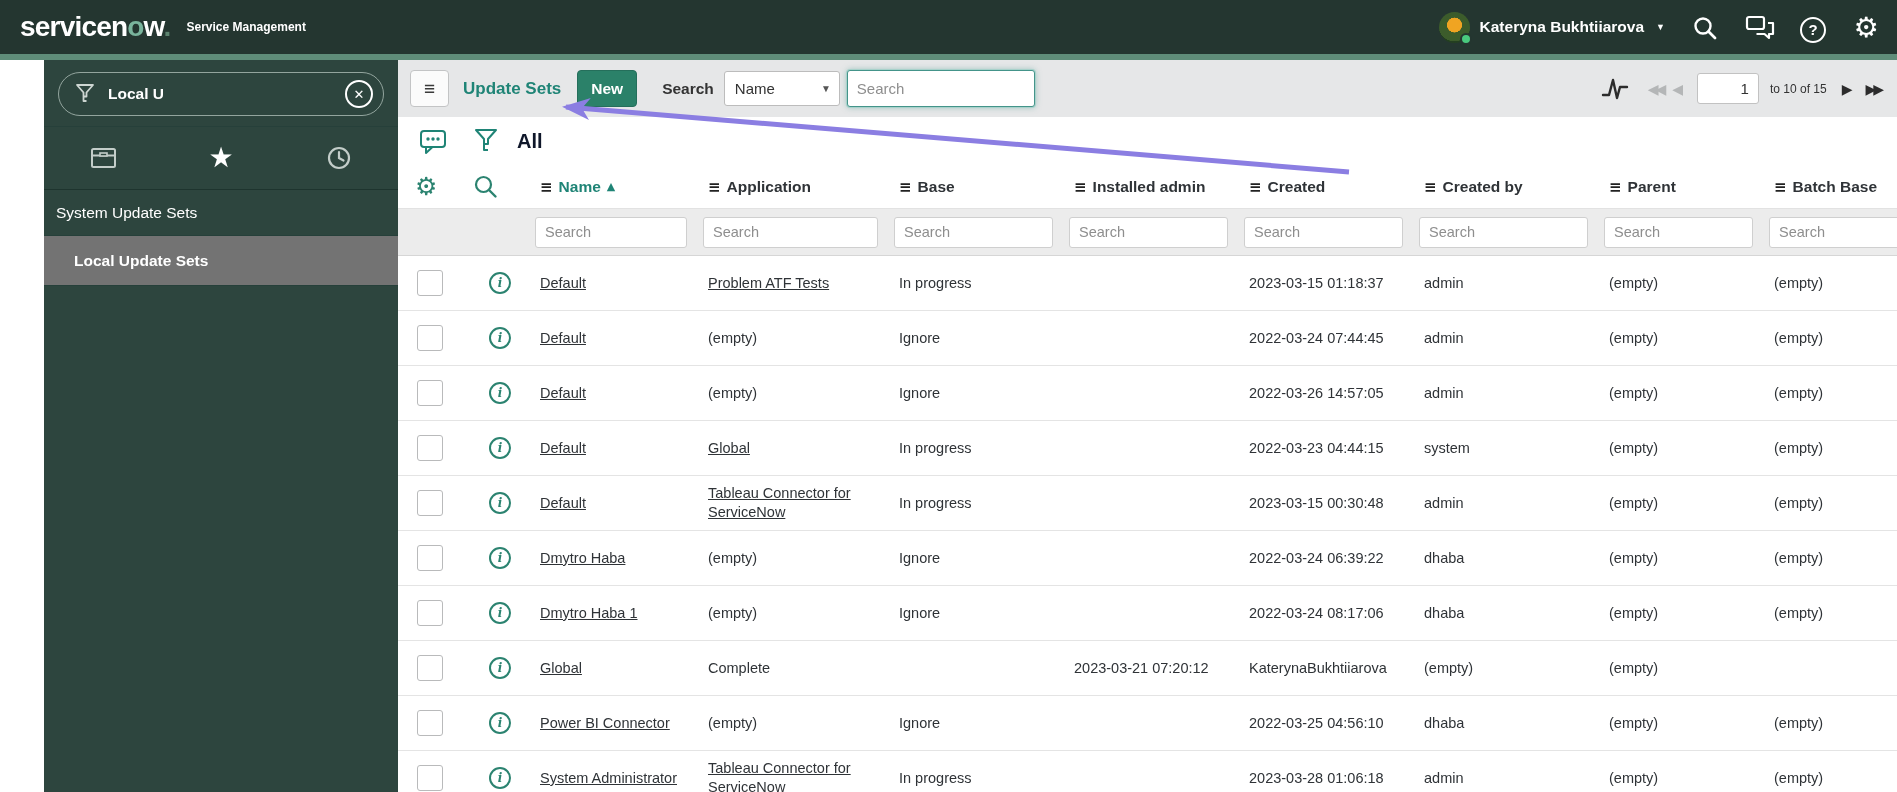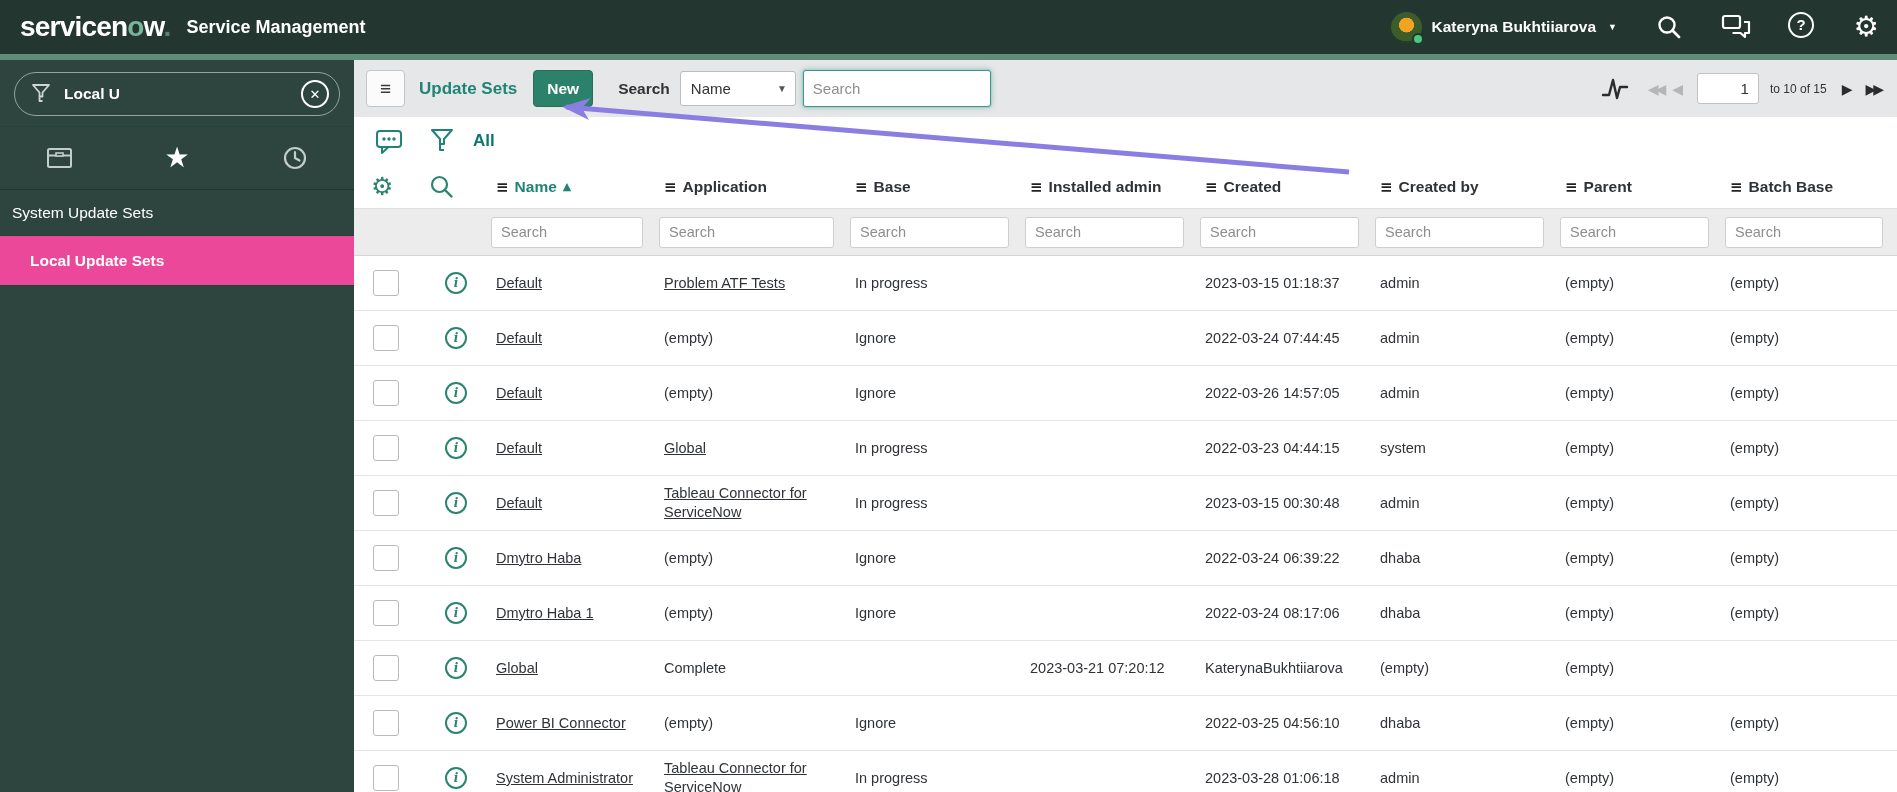--- a/index.html
+++ b/index.html
@@ -9,54 +9,54 @@
     font-family:"Liberation Sans","DejaVu Sans",sans-serif;
     background:#ffffff; color:#2f3337;
   }
   :root { --cols: 80px 55px 168px 191px 175px 175px 175px 185px 165px 174px; }
 
   
   .top-header { height:54px; background:#243630; display:flex; align-items:center; padding:0 16px 0 20px; }
   .logo { font-size:28px; font-weight:bold; color:#fff; letter-spacing:-0.8px; }
   .logo .o { color:#79b49c; }
   .logo .dot { color:#5c836f; }
-  .product { color:#fff; font-size:18px; font-weight:600; margin-left:16px; }
-  .header-right { margin-left:auto; display:flex; align-items:flex-start; gap:37px; }
+  .product { color:#fff; font-size:12px; font-weight:600; margin-left:16px; }
+  .header-right { margin-left:auto; display:flex; align-items:flex-end; gap:25px; }
   .user-chip { display:flex; align-items:center; gap:10px; }
   .avatar { width:31px; height:31px; border-radius:50%; position:relative; flex-shrink:0;
     background: radial-gradient(circle at 50% 42%, #f0a422 0 31%, #3c5c2b 32% 68%, #233f20 69%); }
   .presence { position:absolute; right:-2px; bottom:-2px; width:12px; height:12px; border-radius:50%;
     background:#49c97e; border:2px solid #243630; }
   .user-name { color:#fff; font-size:15.5px; font-weight:600; }
   .user-caret { color:#fff; font-size:9px; margin-left:2px; }
   .hicon { display:flex; align-items:center; justify-content:center; width:30px; height:30px; color:#fff; }
   .help-circle { width:26px; height:26px; border:2.5px solid #fff; border-radius:50%; color:#fff;
     font-weight:bold; font-size:15px; display:flex; align-items:center; justify-content:center; }
   .gear-glyph { font-family:"DejaVu Sans",sans-serif; font-size:28px; line-height:1; color:#fff; }
 
   .accent-strip { height:6px; background:#5f8d79; }
 
-  .app-body { display:flex; height:732px; }
+  .app-body { display:flex; height:732px;margin-left:44px; }
 
   
   .sidebar { width:354px; background:#2d453e; color:#fff; flex-shrink:0; }
   .sb-search { margin:12px 14px 10px 14px; height:44px; border:1px solid #93a59e; border-radius:22px;
     display:flex; align-items:center; padding:0 10px 0 16px; }
   .sb-filter-input { flex:1; background:transparent; border:none; outline:none; color:#fff;
     font-size:15.5px; font-weight:600; margin-left:11px; min-width:0; }
   .sb-clear { width:28px; height:28px; border:2px solid #fff; border-radius:50%; color:#fff; font-size:13px;
     display:flex; align-items:center; justify-content:center; flex-shrink:0; cursor:pointer; }
   .sb-tabs { display:flex; height:64px; align-items:center; border-top:1px solid #26403a; border-bottom:1px solid #1e342e; }
   .sb-tab { flex:1; display:flex; align-items:center; justify-content:center; height:100%; }
   .star-glyph { font-family:"DejaVu Sans",sans-serif; font-size:28px; color:#fff; line-height:1; }
   .sb-section { height:46px; display:flex; align-items:center; padding-left:12px; font-size:15.5px;
     font-weight:400; border-bottom:1px solid #26403a; }
   .sb-item { height:50px; display:flex; align-items:center; padding-left:30px; font-size:15.5px;
     font-weight:600; border-bottom:1px solid #26403a; }
-  .sb-item.selected { background:#ec4899; }
+  .sb-item.selected { background:#737373; }
 
   
   .main { flex:1; min-width:0; display:flex; flex-direction:column; background:#fff; }
 
   .toolbar { height:57px; background:#e6e7e8; display:flex; align-items:center; padding:0 16px 0 12px; flex-shrink:0; }
   .menu-btn { width:39px; height:37px; background:#fbfbfb; border:1px solid #c3c4c5; border-radius:4px;
     display:flex; align-items:center; justify-content:center; font-size:19px; color:#3a3a3a; cursor:pointer; }
   .toolbar-title { color:#1f8476; font-weight:700; font-size:17px; margin-left:14px; cursor:pointer; }
   .new-btn { margin-left:16px; background:#2b8169; color:#fff; border:1px solid #256f5b; border-radius:4px;
     height:37px; padding:0 13px; font-weight:700; font-size:15.5px; font-family:inherit; cursor:pointer; }
@@ -78,21 +78,21 @@
   .arrow.active { color:#2c2c2c; }
   .pg-left1 { margin-left:18px; } .pg-left2 { margin-left:9px; }
   .page-input { width:62px; height:31px; border:1px solid #c2c2c2; border-radius:3px; text-align:right;
     padding:0 9px; font-size:15px; color:#333; margin:0 11px 0 14px; font-family:inherit; }
   .range { font-size:12px; color:#333; margin-right:15px; white-space:nowrap; }
   .pg-right1 { margin-right:13px; }
 
   .list-filter-row { height:48px; display:flex; align-items:center; background:#fff; flex-shrink:0; }
   .lf-chat { margin-left:21px; display:flex; }
   .lf-funnel { margin-left:27px; display:flex; }
-  .lf-all { margin-left:19px; color:#0f766e; font-weight:600; font-size:17px; cursor:pointer; }
+  .lf-all { margin-left:19px; color:#0f172a; font-weight:600; font-size:20px; cursor:pointer; }
 
   .header-row { display:grid; grid-template-columns:var(--cols); height:43px; align-items:center;
     background:#fff; flex-shrink:0; }
   .tools-cell { grid-column:1 / 3; display:flex; align-items:center; gap:36px; padding-left:17px; }
   .tool-gear { font-family:"DejaVu Sans",sans-serif; font-size:25px; line-height:1; color:#2b8370; cursor:pointer; }
   .hcell { display:flex; align-items:center; gap:6px; padding-left:7px; font-weight:700; font-size:15.5px;
     color:#2f3337; cursor:pointer; white-space:nowrap; }
   .hcell .bars { font-family:"DejaVu Sans",sans-serif; font-size:15px; color:#222; font-weight:bold; }
   .hcell.sorted { color:#1f8476; }
   .hcell .sort-arrow { color:#1f8476; font-size:11px; font-family:"DejaVu Sans",sans-serif; }

